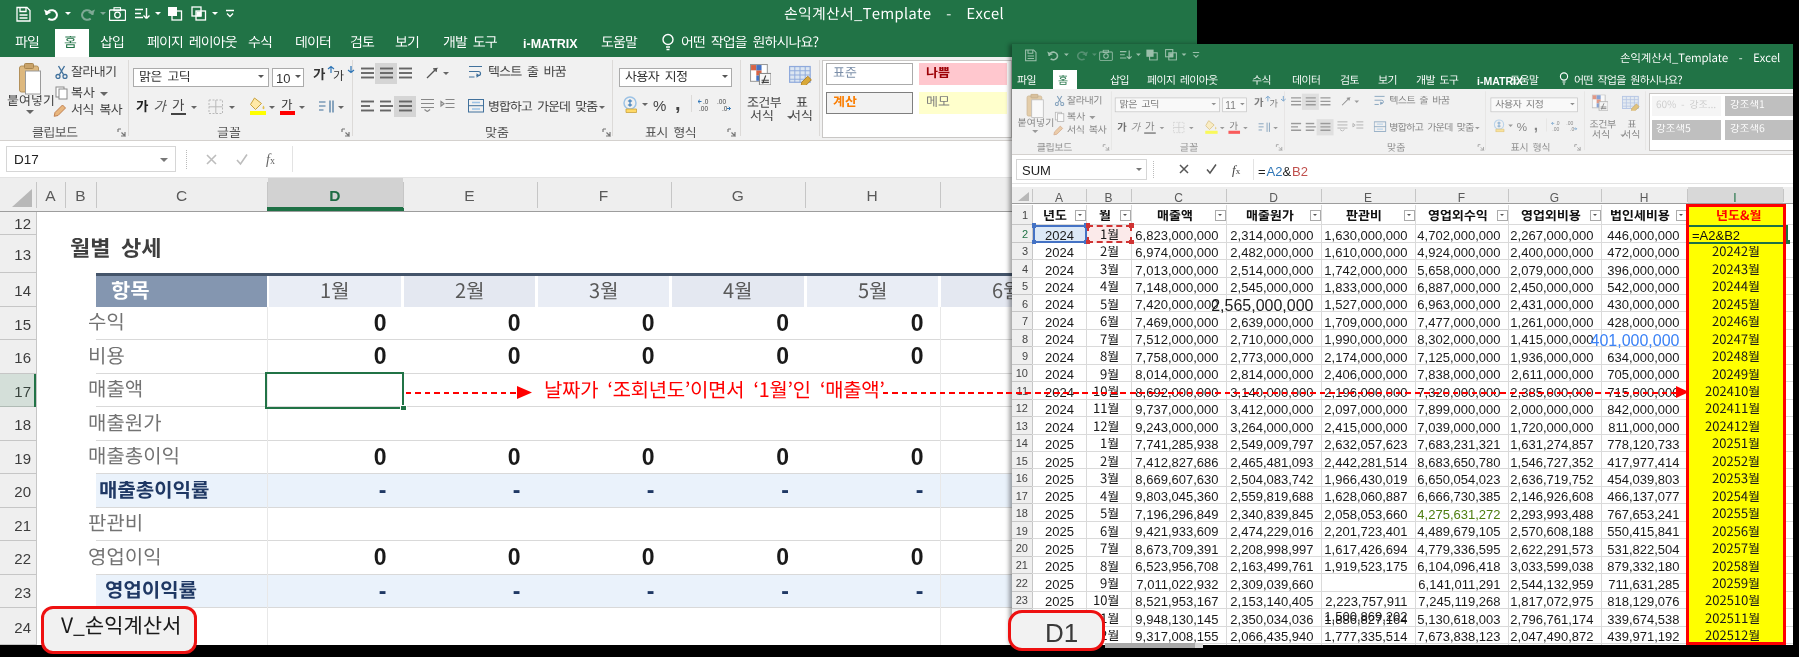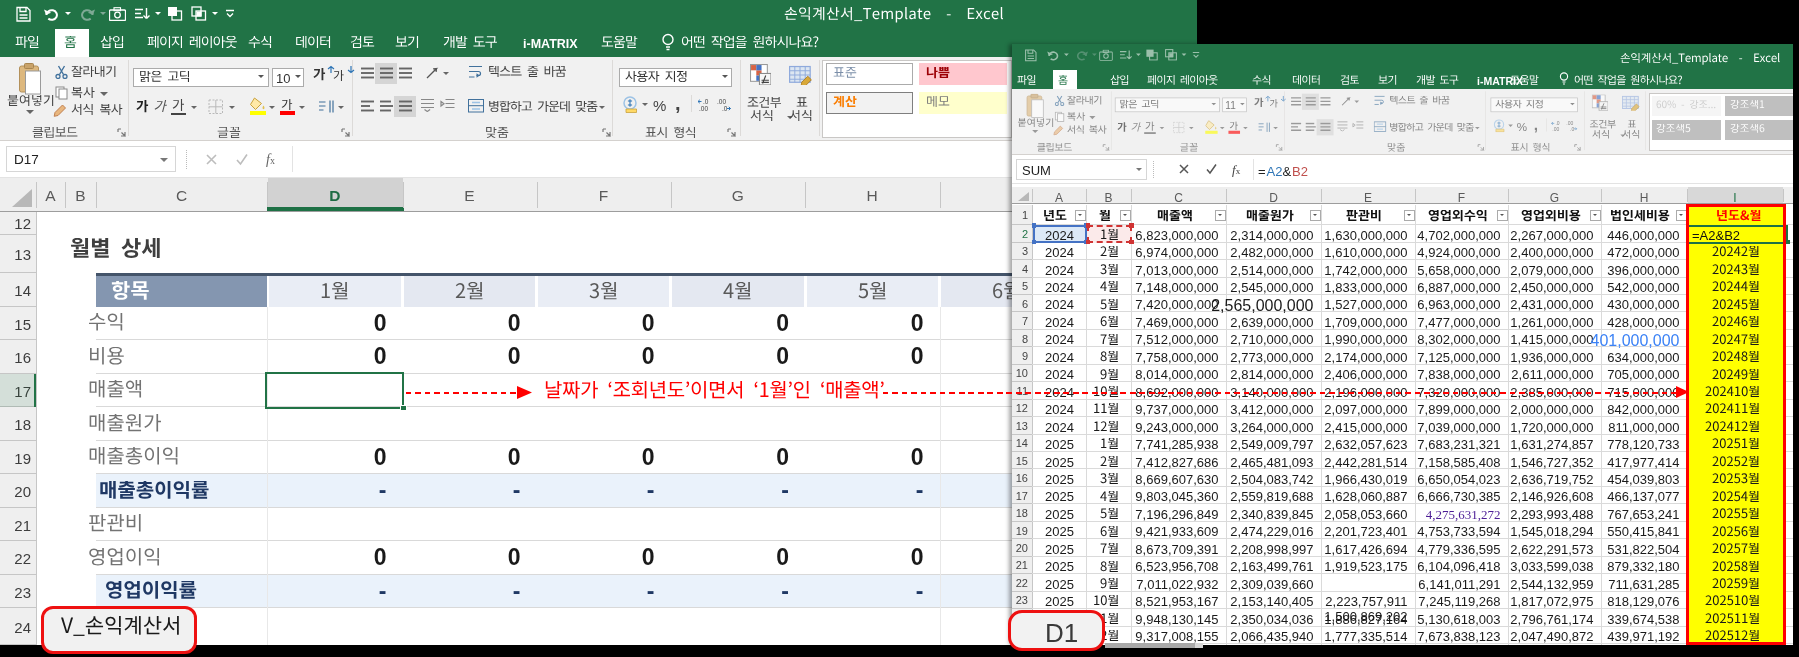--- a/index.html
+++ b/index.html
@@ -2017,21 +2017,21 @@
       <svg style="" width="20" height="16" viewBox="0 0 20 16">
         <g fill="#1a1a1a" transform="translate(0,10) scale(0.013,0.013)">
           <use href="#g32" x="0"></use>
           <use href="#gc6d4" x="555"></use>
         </g>
       </svg>
     </div>
     <div style="position:absolute;left:206.5px;transform:translateX(-100%);top:411.5px;font-family:'Liberation Sans',sans-serif;font-size:13px;color:#1a1a1a;font-weight:400;white-space:pre;line-height:1;">7,412,827,686</div>
     <div style="position:absolute;left:301.5px;transform:translateX(-100%);top:411.5px;font-family:'Liberation Sans',sans-serif;font-size:13px;color:#1a1a1a;font-weight:400;white-space:pre;line-height:1;">2,465,481,093</div>
     <div style="position:absolute;left:395.5px;transform:translateX(-100%);top:411.5px;font-family:'Liberation Sans',sans-serif;font-size:13px;color:#1a1a1a;font-weight:400;white-space:pre;line-height:1;">2,442,281,514</div>
-    <div style="position:absolute;left:488.5px;transform:translateX(-100%);top:411.5px;font-family:'Liberation Sans',sans-serif;font-size:13px;color:#1a1a1a;font-weight:400;white-space:pre;line-height:1;">7,158,585,408</div>
+    <div style="position:absolute;left:488.5px;transform:translateX(-100%);top:411.5px;font-family:'Liberation Sans',sans-serif;font-size:13px;color:#1a1a1a;font-weight:400;white-space:pre;line-height:1;">8,683,650,780</div>
     <div style="position:absolute;left:581.5px;transform:translateX(-100%);top:411.5px;font-family:'Liberation Sans',sans-serif;font-size:13px;color:#1a1a1a;font-weight:400;white-space:pre;line-height:1;">1,546,727,352</div>
     <div style="position:absolute;left:667.5px;transform:translateX(-100%);top:411.5px;font-family:'Liberation Sans',sans-serif;font-size:13px;color:#1a1a1a;font-weight:400;white-space:pre;line-height:1;">417,977,414</div>
     <div style="position:absolute;left:62.0px;transform:translateX(-100%);top:428.9px;font-family:'Liberation Sans',sans-serif;font-size:13px;color:#1a1a1a;font-weight:400;white-space:pre;line-height:1;">2025</div>
     <div style="position:absolute;left:87.8px;top:429.2px;line-height:0;">
       <svg style="" width="20" height="16" viewBox="0 0 20 16">
         <g fill="#1a1a1a" transform="translate(0,10) scale(0.013,0.013)">
           <use href="#g33" x="0"></use>
           <use href="#gc6d4" x="555"></use>
         </g>
       </svg>
@@ -2062,37 +2062,37 @@
       <svg style="" width="20" height="16" viewBox="0 0 20 16">
         <g fill="#1a1a1a" transform="translate(0,10) scale(0.013,0.013)">
           <use href="#g35" x="0"></use>
           <use href="#gc6d4" x="555"></use>
         </g>
       </svg>
     </div>
     <div style="position:absolute;left:206.5px;transform:translateX(-100%);top:463.8px;font-family:'Liberation Sans',sans-serif;font-size:13px;color:#1a1a1a;font-weight:400;white-space:pre;line-height:1;">7,196,296,849</div>
     <div style="position:absolute;left:301.5px;transform:translateX(-100%);top:463.8px;font-family:'Liberation Sans',sans-serif;font-size:13px;color:#1a1a1a;font-weight:400;white-space:pre;line-height:1;">2,340,839,845</div>
     <div style="position:absolute;left:395.5px;transform:translateX(-100%);top:463.8px;font-family:'Liberation Sans',sans-serif;font-size:13px;color:#1a1a1a;font-weight:400;white-space:pre;line-height:1;">2,058,053,660</div>
-    <div style="position:absolute;left:488.5px;transform:translateX(-100%);top:463.8px;font-family:Liberation Serif, serif;font-size:13px;color:#4c1d95;font-weight:400;white-space:pre;line-height:1;">4,275,631,272</div>
+    <div style="position:absolute;left:488.5px;transform:translateX(-100%);top:463.8px;font-family:Liberation Sans, sans-serif;font-size:13px;color:#4d7c0f;font-weight:400;white-space:pre;line-height:1;">4,275,631,272</div>
     <div style="position:absolute;left:581.5px;transform:translateX(-100%);top:463.8px;font-family:'Liberation Sans',sans-serif;font-size:13px;color:#1a1a1a;font-weight:400;white-space:pre;line-height:1;">2,293,993,488</div>
     <div style="position:absolute;left:667.5px;transform:translateX(-100%);top:463.8px;font-family:'Liberation Sans',sans-serif;font-size:13px;color:#1a1a1a;font-weight:400;white-space:pre;line-height:1;">767,653,241</div>
     <div style="position:absolute;left:62.0px;transform:translateX(-100%);top:481.2px;font-family:'Liberation Sans',sans-serif;font-size:13px;color:#1a1a1a;font-weight:400;white-space:pre;line-height:1;">2025</div>
     <div style="position:absolute;left:87.8px;top:481.6px;line-height:0;">
       <svg style="" width="20" height="16" viewBox="0 0 20 16">
         <g fill="#1a1a1a" transform="translate(0,10) scale(0.013,0.013)">
           <use href="#g36" x="0"></use>
           <use href="#gc6d4" x="555"></use>
         </g>
       </svg>
     </div>
     <div style="position:absolute;left:206.5px;transform:translateX(-100%);top:481.2px;font-family:'Liberation Sans',sans-serif;font-size:13px;color:#1a1a1a;font-weight:400;white-space:pre;line-height:1;">9,421,933,609</div>
     <div style="position:absolute;left:301.5px;transform:translateX(-100%);top:481.2px;font-family:'Liberation Sans',sans-serif;font-size:13px;color:#1a1a1a;font-weight:400;white-space:pre;line-height:1;">2,474,229,016</div>
     <div style="position:absolute;left:395.5px;transform:translateX(-100%);top:481.2px;font-family:'Liberation Sans',sans-serif;font-size:13px;color:#1a1a1a;font-weight:400;white-space:pre;line-height:1;">2,201,723,401</div>
-    <div style="position:absolute;left:488.5px;transform:translateX(-100%);top:481.2px;font-family:'Liberation Sans',sans-serif;font-size:13px;color:#1a1a1a;font-weight:400;white-space:pre;line-height:1;">4,753,733,594</div>
-    <div style="position:absolute;left:581.5px;transform:translateX(-100%);top:481.2px;font-family:'Liberation Sans',sans-serif;font-size:13px;color:#1a1a1a;font-weight:400;white-space:pre;line-height:1;">1,545,018,294</div>
+    <div style="position:absolute;left:488.5px;transform:translateX(-100%);top:481.2px;font-family:'Liberation Sans',sans-serif;font-size:13px;color:#1a1a1a;font-weight:400;white-space:pre;line-height:1;">4,489,679,105</div>
+    <div style="position:absolute;left:581.5px;transform:translateX(-100%);top:481.2px;font-family:'Liberation Sans',sans-serif;font-size:13px;color:#1a1a1a;font-weight:400;white-space:pre;line-height:1;">2,570,608,188</div>
     <div style="position:absolute;left:667.5px;transform:translateX(-100%);top:481.2px;font-family:'Liberation Sans',sans-serif;font-size:13px;color:#1a1a1a;font-weight:400;white-space:pre;line-height:1;">550,415,841</div>
     <div style="position:absolute;left:62.0px;transform:translateX(-100%);top:498.7px;font-family:'Liberation Sans',sans-serif;font-size:13px;color:#1a1a1a;font-weight:400;white-space:pre;line-height:1;">2025</div>
     <div style="position:absolute;left:87.8px;top:499.0px;line-height:0;">
       <svg style="" width="20" height="16" viewBox="0 0 20 16">
         <g fill="#1a1a1a" transform="translate(0,10) scale(0.013,0.013)">
           <use href="#g37" x="0"></use>
           <use href="#gc6d4" x="555"></use>
         </g>
       </svg>
     </div>

